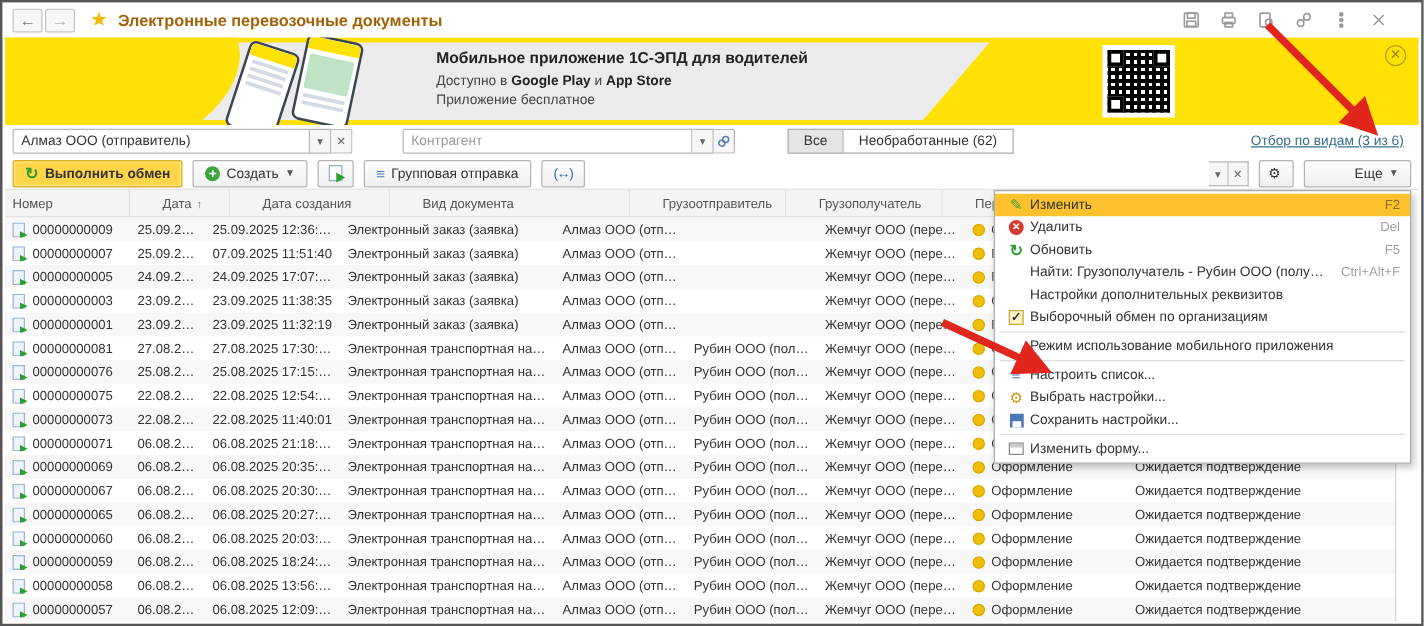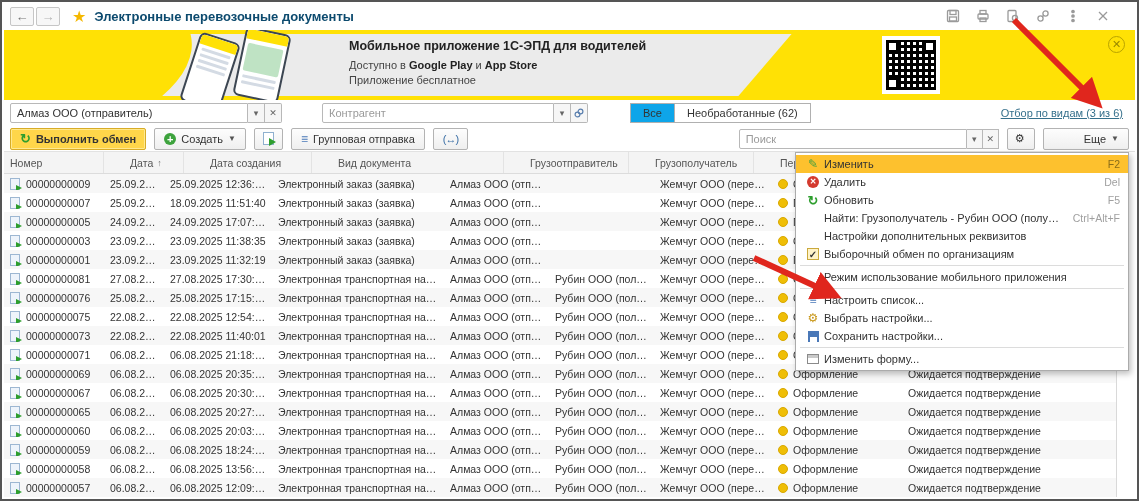--- a/index.html
+++ b/index.html
@@ -7,21 +7,21 @@
   .window { position:relative; width:1139px; height:501px; border:2px solid #555;
             background:#fff; overflow:hidden; font-size:11px; color:#333; }
 
   
   .titlebar { position:absolute; left:0; top:0; width:100%; height:28px; background:#fff;
               display:flex; align-items:center; padding:0 8px; }
   .navbtn { width:24px; height:19px; border:1px solid #c6c6c6; background:#f7f7f7; border-radius:2px;
             display:flex; align-items:center; justify-content:center; color:#777; font-size:13px; margin-right:2px; cursor:default;}
   .navbtn.fwd { color:#b5b5b5; }
   .star { color:#f5b800; font-size:16px; margin:0 8px 0 10px; }
-  .wtitle { font-weight:bold; font-size:13px; color:#0c4a6e; }
+  .wtitle { font-weight:bold; font-size:13px; color:#a16207; }
   .tb-icons { margin-left:auto; display:flex; gap:14px; align-items:center; padding-right:18px;}
   .tb-ic { width:16px; height:16px; display:inline-flex; align-items:center; justify-content:center; }
   .tb-ic svg { stroke:#9a9a9a; fill:none; stroke-width:1.3; }
 
   
   .banner { position:absolute; left:2px; right:2px; top:28px; height:70px; background:#ebebeb; overflow:hidden; }
   .banner .ybar-t { position:absolute; left:0; top:0; width:100%; height:4px; background:#ffe105; }
   .banner .ybar-b { position:absolute; left:0; bottom:0; width:100%; height:4px; background:#ffe105; }
   .banner .yblob { position:absolute; left:-90px; top:-40px; width:280px; height:150px; background:#ffe105;
                    border-radius:50%; transform:rotate(-12deg); }
@@ -51,21 +51,21 @@
   .filter-row { position:absolute; left:2px; right:2px; top:98px; height:26px; background:#fff;
                 display:flex; align-items:center; padding:0 6px; }
   .combo { display:flex; align-items:stretch; height:20px; }
   .combo .cfield { border:1px solid #b8b8b8; background:#fff; padding:0 6px; display:flex; align-items:center; border-radius:2px 0 0 2px;}
   .combo .cbtn { width:17px; border:1px solid #b8b8b8; border-left:none; background:#f6f6f6; color:#666;
                  font-size:9px; display:flex; align-items:center; justify-content:center; cursor:default;}
   .combo .cbtn:last-child { border-radius:0 2px 2px 0; }
   .placeholder { color:#9a9a9a; }
   .tabs { display:flex; margin-left:42px; height:20px; }
   .tab { border:1px solid #b0b0b0; background:#fff; padding:0 12px; display:flex; align-items:center; cursor:default;}
-  .tab.active { background:#0ea5e9; }
+  .tab.active { background:#e5e5e5; }
   .tab + .tab { border-left:none;text-align:right; }
   .filter-link { margin-left:auto; margin-right:6px; color:#35708c; text-decoration:underline; cursor:pointer; }
 
   
   .action-row { position:absolute; left:2px; right:2px; top:124px; height:26px; background:#fff;
                 display:flex; align-items:center; padding:0 6px; border-bottom:1px solid #e2e2e2;}
   .btn { height:22px; border:1px solid #b3b3b3; background:linear-gradient(#fdfdfd,#efefef); border-radius:2px;
          display:inline-flex; align-items:center; padding:0 9px; margin-right:8px; cursor:default; white-space:nowrap;}
   .btn .ic { margin-right:5px; }
   .btn-exchange { background:#ffd64a; border-color:#d8ac26; font-weight:bold; box-shadow:0 0 0 1px #ffe98f inset;}
@@ -262,23 +262,20 @@
       <span class="ic-doc"></span>
     </div>
     <div class="btn">
       <span class="ic ic-list">≡</span>
       <span>Групповая отправка</span>
     </div>
     <div class="btn">
       <span class="ic-exch">(↔)</span>
     </div>
     <div class="search-wrap">
-      <div class="search-field">
-        <span class="placeholder">Поиск</span>
-      </div>
       <div class="sbtn">▾</div>
       <div class="sbtn">✕</div>
       <div class="btn gearbtn" style="margin-right:0; padding:0 7px">
         <span>⚙</span>
       </div>
       <div class="btn morebtn">
         <span>Еще</span>
           <span class="caret">▼</span>
       </div>
     </div>
@@ -304,21 +301,21 @@
           <div>Электронный заказ (заявка)</div>
           <div>Алмаз ООО (отправите...</div>
           <div></div>
           <div>Жемчуг ООО (перевозчик)</div>
           <div class="statuscell"><span class="dot"></span>Оформление</div>
           <div></div>
         </div>
         <div class="trow body">
           <div class="numcell"><span class="rowic"></span>00000000007</div>
           <div>25.09.2025</div>
-          <div>18.09.2025 11:51:40</div>
+          <div>07.09.2025 11:51:40</div>
           <div>Электронный заказ (заявка)</div>
           <div>Алмаз ООО (отправите...</div>
           <div></div>
           <div>Жемчуг ООО (перевозчик)</div>
           <div class="statuscell"><span class="dot"></span>Подписание</div>
           <div></div>
         </div>
         <div class="trow body">
           <div class="numcell"><span class="rowic"></span>00000000005</div>
           <div>24.09.2025</div>

